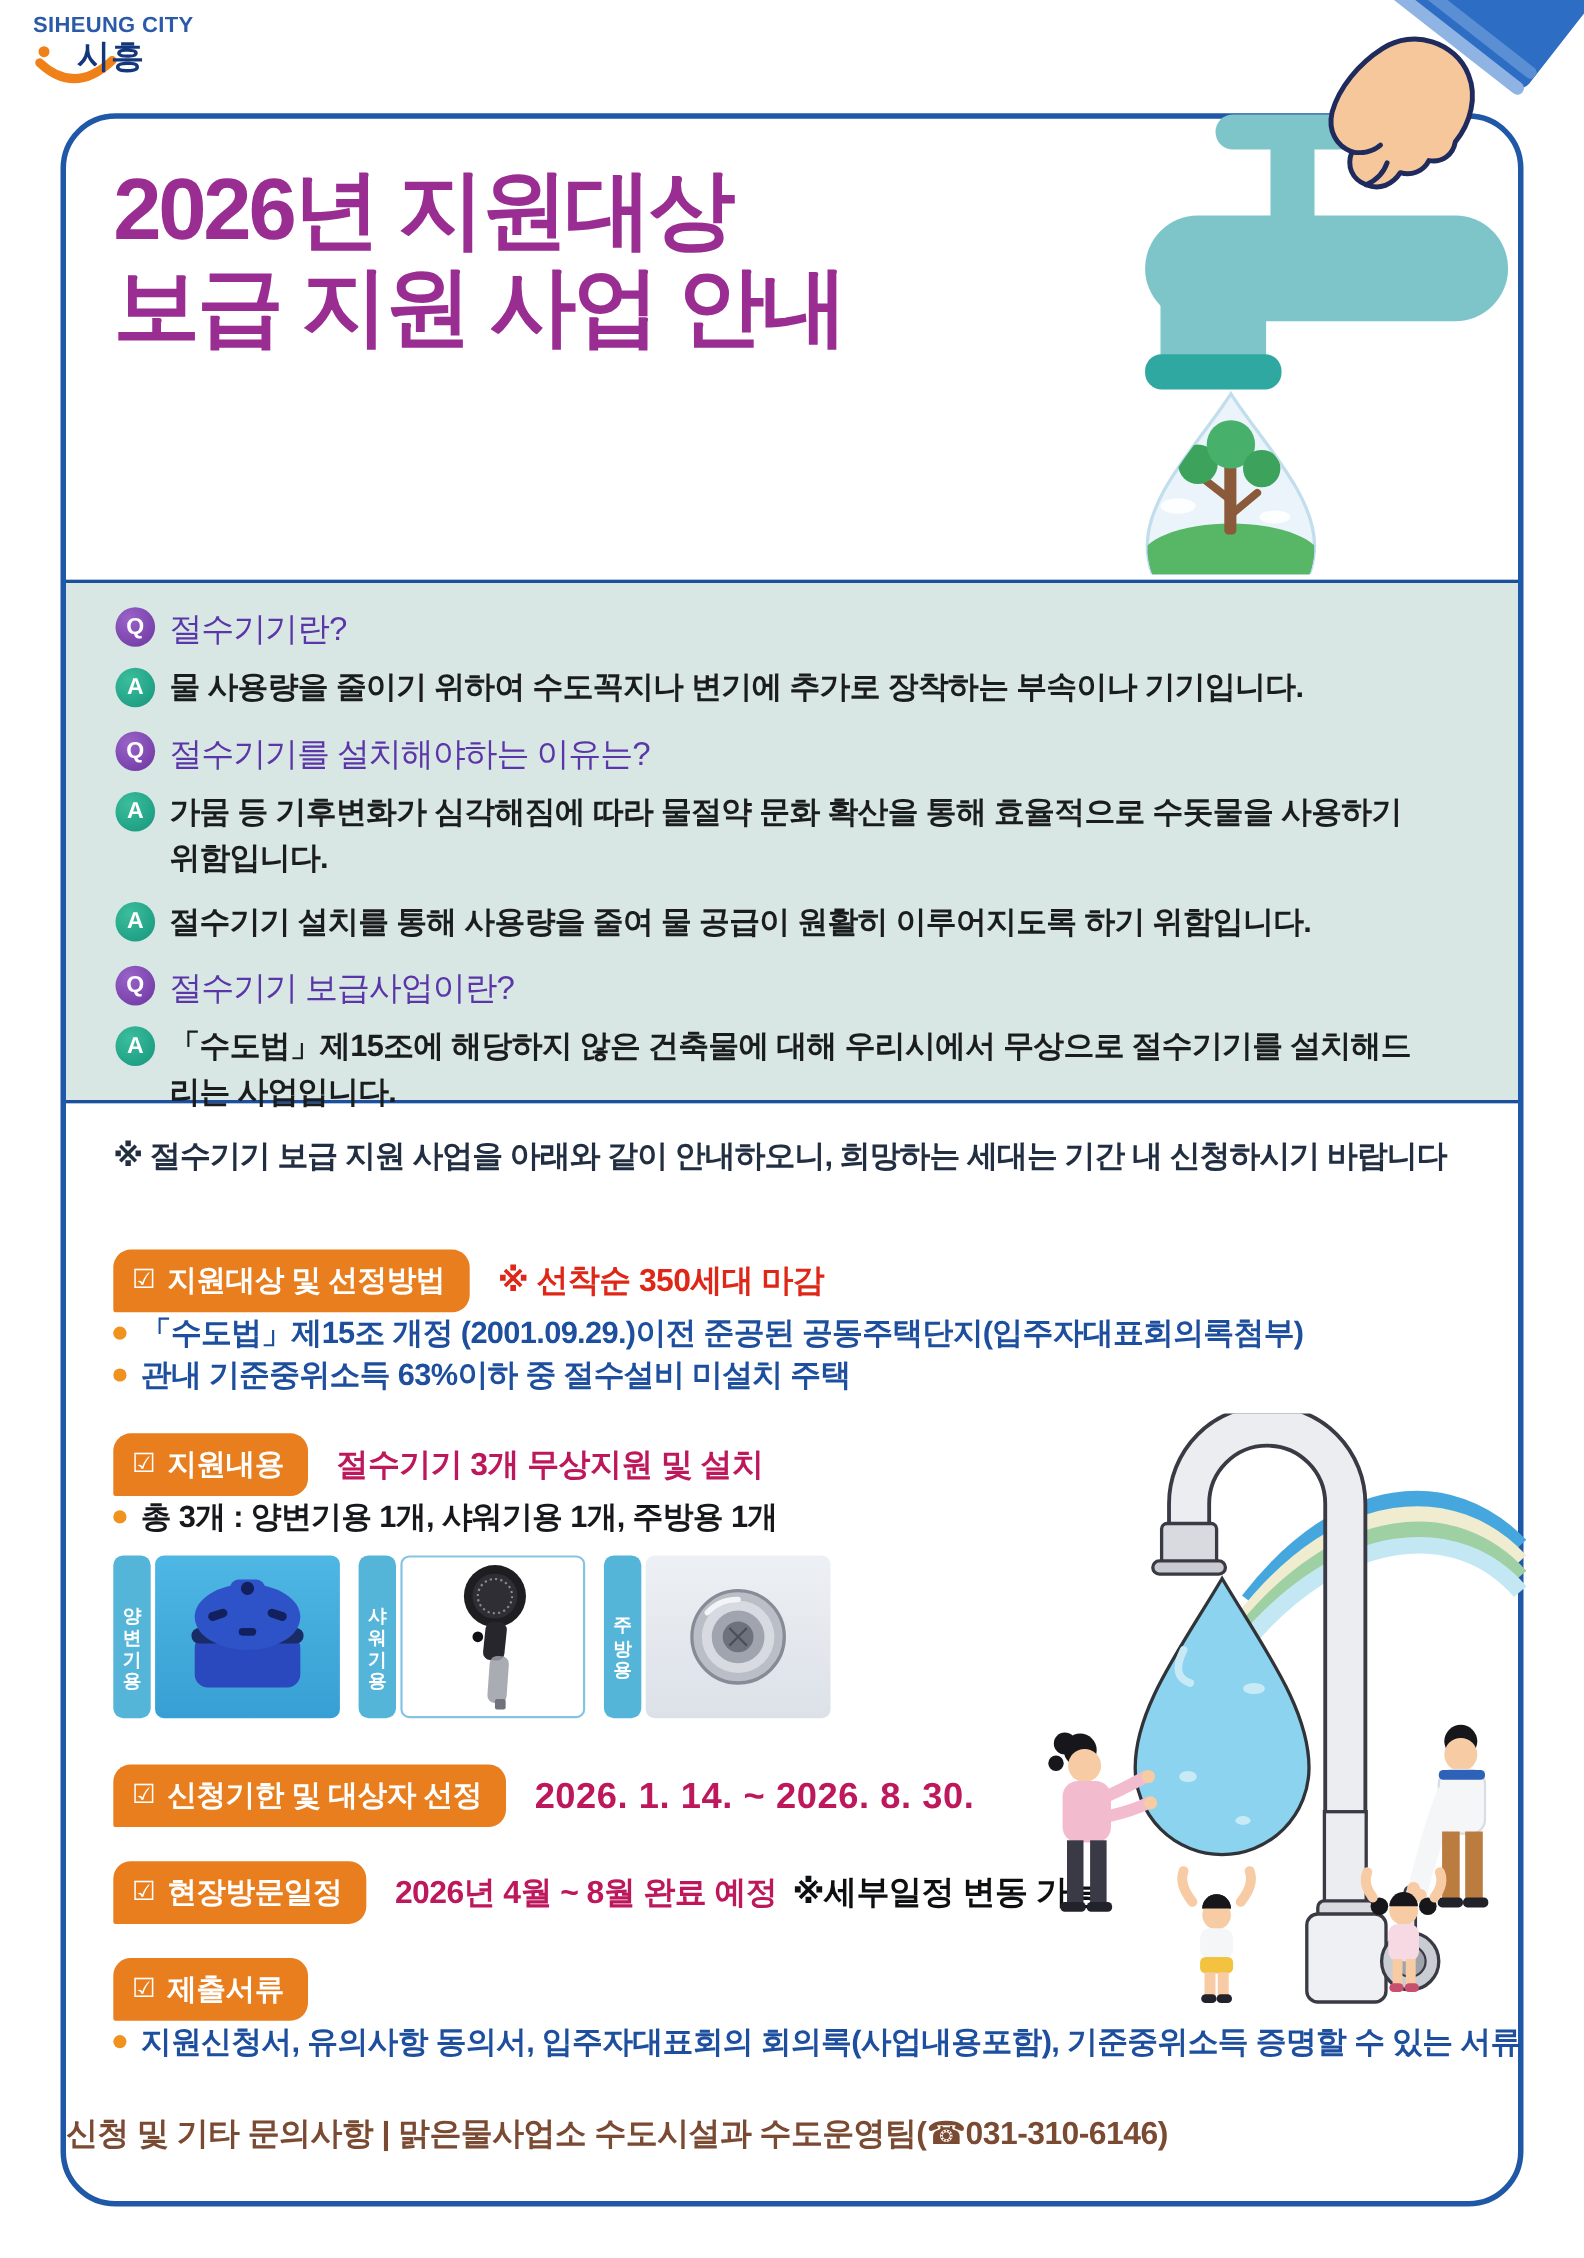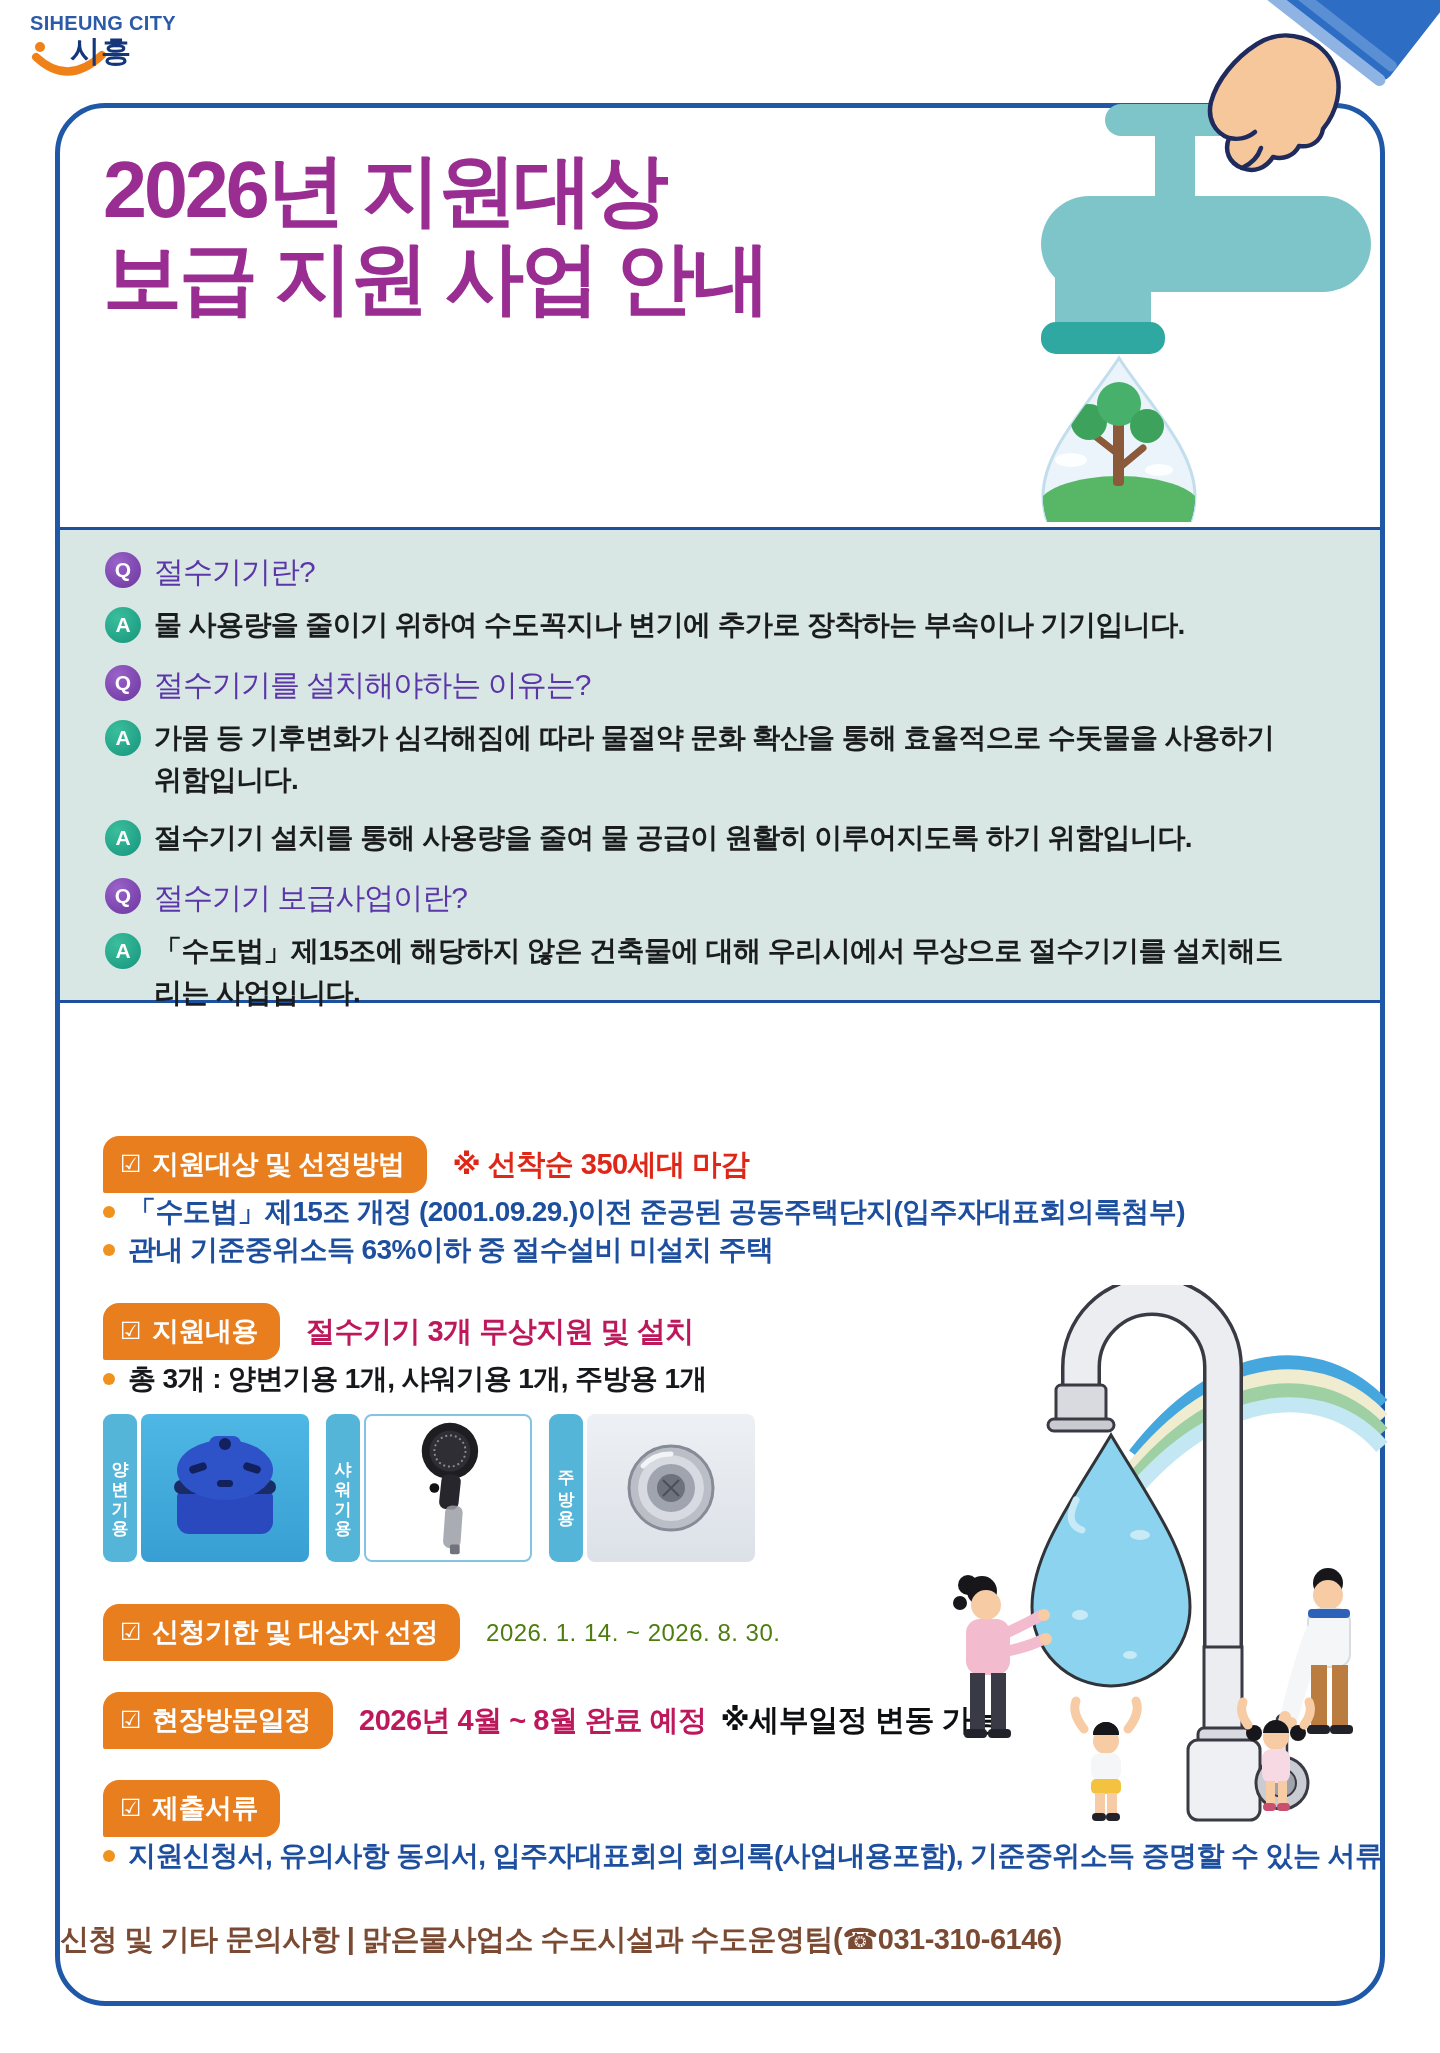--- a/index.html
+++ b/index.html
@@ -38,21 +38,21 @@
   .notice{position:absolute;left:103px;top:1032px;font-size:28px;font-weight:700;color:#222F42;letter-spacing:-.8px;}
 
   
   .sec{position:absolute;left:103px;}
   .sec-row{display:flex;align-items:center;gap:26px;}
   .badge{display:inline-flex;align-items:center;gap:11px;background:#E87E1E;color:#fff;font-weight:800;
          font-size:27px;padding:10px 22px 11px 17px;border-radius:16px 16px 16px 2px;letter-spacing:-.5px;}
   .badge .chk{font-size:24px;line-height:1;}
   .red-note{font-size:29px;font-weight:800;color:#DF2718;letter-spacing:-.5px;}
   .sec-desc{font-size:29px;font-weight:700;color:#be185d;letter-spacing:-.5px;}
-  .sec-date{font-size:24px;font-weight:400;color:#4d7c0f;letter-spacing:.5px;}
+  .sec-date{font-size:33px;font-weight:700;color:#be185d;letter-spacing:.5px;}
   .sec-note{font-size:30px;font-weight:800;color:#0E0F11;letter-spacing:-.5px;}
   .bullet-row{display:flex;align-items:flex-start;gap:13px;}
   .bullet-dot{flex:0 0 auto;width:12px;height:12px;border-radius:50%;background:#F0921E;margin-top:13px;}
   .txt-blue{font-size:28px;font-weight:700;color:#1D4F9E;letter-spacing:-.6px;line-height:1.35;}
   .txt-dark{font-size:28px;font-weight:700;color:#16181B;letter-spacing:-.6px;}
 
   
   .cards{display:flex;gap:17px;margin-top:16px;}
   .card{display:flex;height:148px;}
   .card-label{width:34px;background:#55B5D8;border-radius:9px;color:#fff;font-weight:700;font-size:17px;
@@ -166,20 +166,21 @@
     <div class="qa-row q">
       <span class="qa-icon qi">Q</span>
       <span class="qa-qtext">절수기기 보급사업이란?</span>
     </div>
     <div class="qa-row a">
       <span class="qa-icon ai">A</span>
       <span class="qa-atext">「수도법」제15조에 해당하지 않은 건축물에 대해 우리시에서 무상으로 절수기기를 설치해드리는 사업입니다.</span>
     </div>
   </div>
 
+  <div class="notice">※ 절수기기 보급 지원 사업을 아래와 같이 안내하오니, 희망하는 세대는 기간 내 신청하시기 바랍니다</div>
 
   <div class="sec" style="top:1136px;">
     <div class="sec-row">
       <span class="badge">
         <span class="chk">☑</span>
         <span>지원대상 및 선정방법</span>
       </span>
       <span class="red-note">※ 선착순 350세대 마감</span>
     </div>
     <div class="bullet-row">

